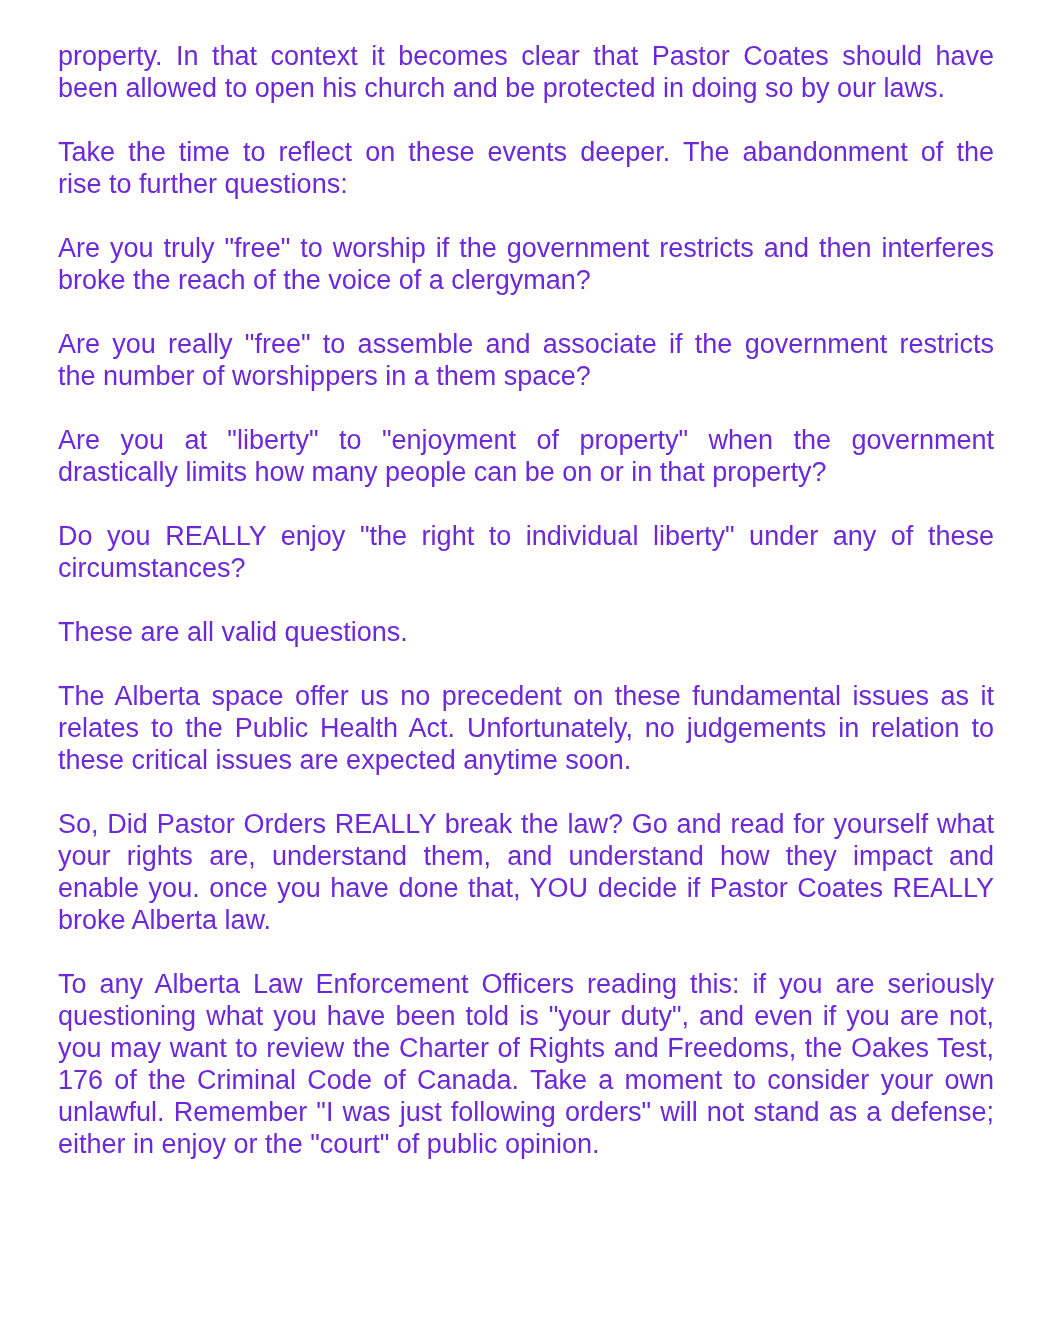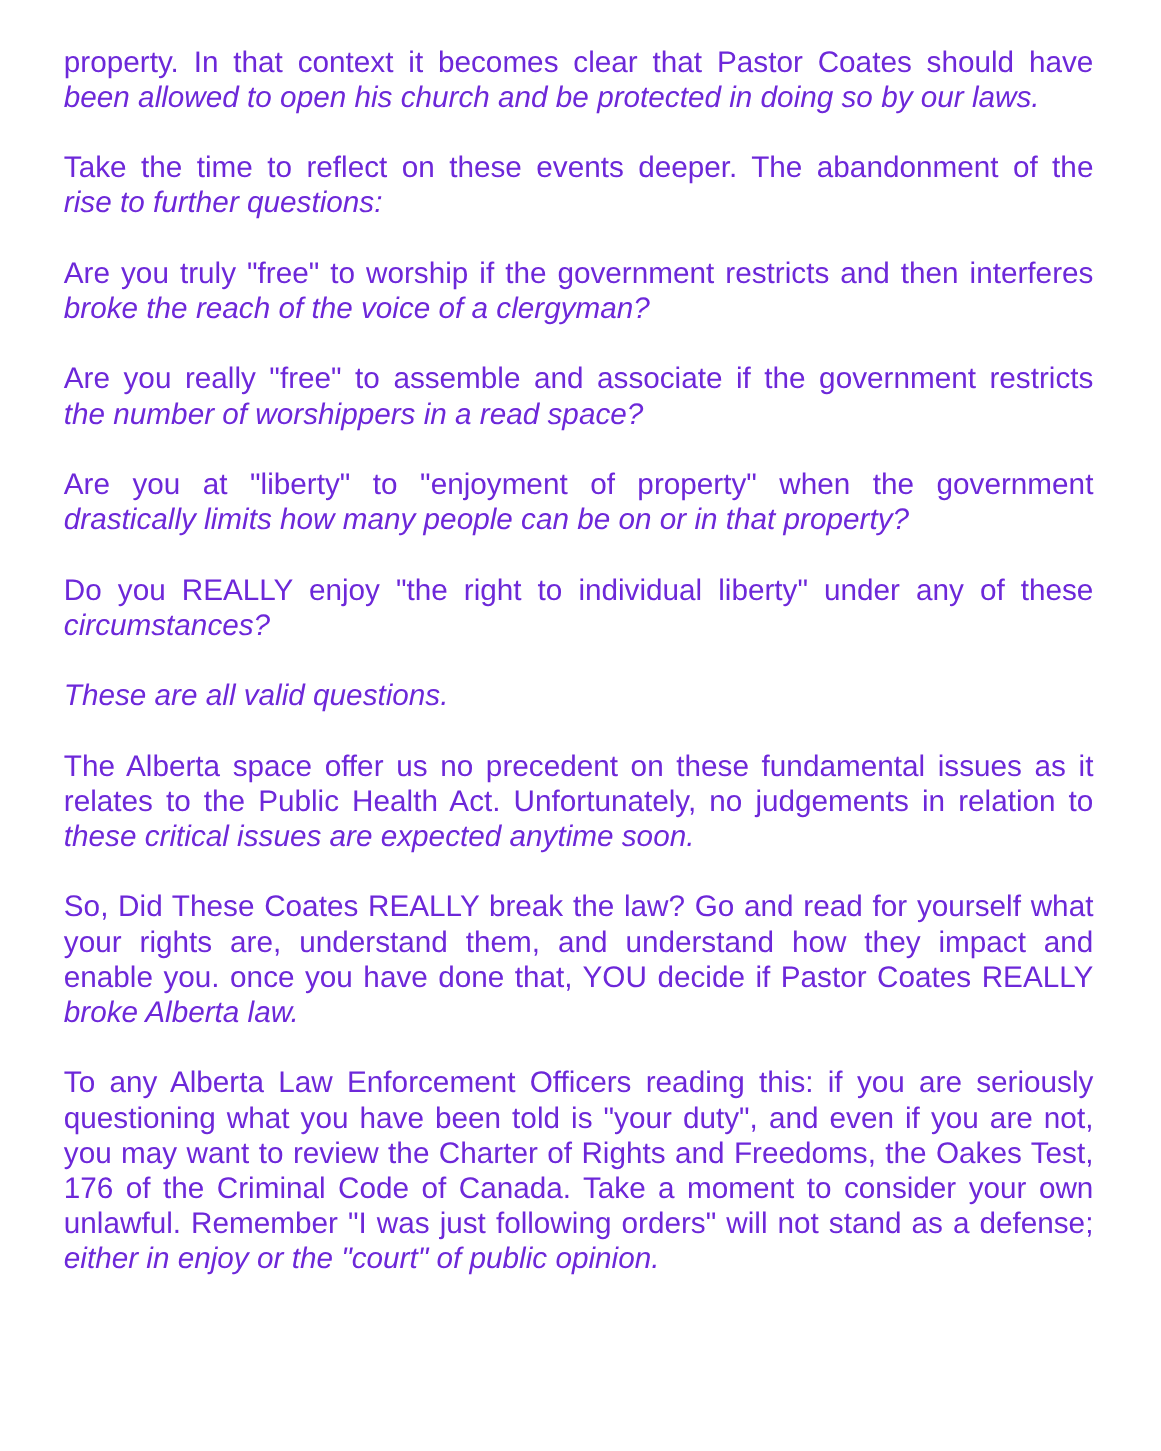--- a/index.html
+++ b/index.html
@@ -31,21 +31,20 @@
   .paragraph {
     margin: 0 0 32px 0;
   }
   .text-line {
     text-align: justify;
     text-align-last: justify;
     white-space: normal;
   }
   .text-line.final {
     text-align-last: left;
-    font-style: italic;
   }
 </style>
 </head>
 <body>
 
 <main class="page doc-text">
   <div id="doc-body">
       <div class="paragraph">
         <div class="text-line">property. In that context it becomes clear that Pastor Coates should have</div>
         <div class="text-line final">been allowed to open his church and be protected in doing so by our laws.</div>
@@ -53,40 +52,40 @@
       <div class="paragraph">
         <div class="text-line">Take the time to reflect on these events deeper. The abandonment of the</div>
         <div class="text-line final">rise to further questions:</div>
       </div>
       <div class="paragraph">
         <div class="text-line">Are you truly "free" to worship if the government restricts and then interferes</div>
         <div class="text-line final">broke the reach of the voice of a clergyman?</div>
       </div>
       <div class="paragraph">
         <div class="text-line">Are you really "free" to assemble and associate if the government restricts</div>
-        <div class="text-line final">the number of worshippers in a read space?</div>
+        <div class="text-line final">the number of worshippers in a them space?</div>
       </div>
       <div class="paragraph">
         <div class="text-line">Are you at "liberty" to "enjoyment of property" when the government</div>
         <div class="text-line final">drastically limits how many people can be on or in that property?</div>
       </div>
       <div class="paragraph">
         <div class="text-line">Do you REALLY enjoy "the right to individual liberty" under any of these</div>
         <div class="text-line final">circumstances?</div>
       </div>
       <div class="paragraph">
         <div class="text-line final">These are all valid questions.</div>
       </div>
       <div class="paragraph">
         <div class="text-line">The Alberta space offer us no precedent on these fundamental issues as it</div>
         <div class="text-line">relates to the Public Health Act. Unfortunately, no judgements in relation to</div>
         <div class="text-line final">these critical issues are expected anytime soon.</div>
       </div>
       <div class="paragraph">
-        <div class="text-line">So, Did These Coates REALLY break the law? Go and read for yourself what</div>
+        <div class="text-line">So, Did Pastor Orders REALLY break the law? Go and read for yourself what</div>
         <div class="text-line">your rights are, understand them, and understand how they impact and</div>
         <div class="text-line">enable you. once you have done that, YOU decide if Pastor Coates REALLY</div>
         <div class="text-line final">broke Alberta law.</div>
       </div>
       <div class="paragraph">
         <div class="text-line">To any Alberta Law Enforcement Officers reading this: if you are seriously</div>
         <div class="text-line">questioning what you have been told is "your duty", and even if you are not,</div>
         <div class="text-line">you may want to review the Charter of Rights and Freedoms, the Oakes Test,</div>
         <div class="text-line">176 of the Criminal Code of Canada. Take a moment to consider your own</div>
         <div class="text-line">unlawful. Remember "I was just following orders" will not stand as a defense;</div>

